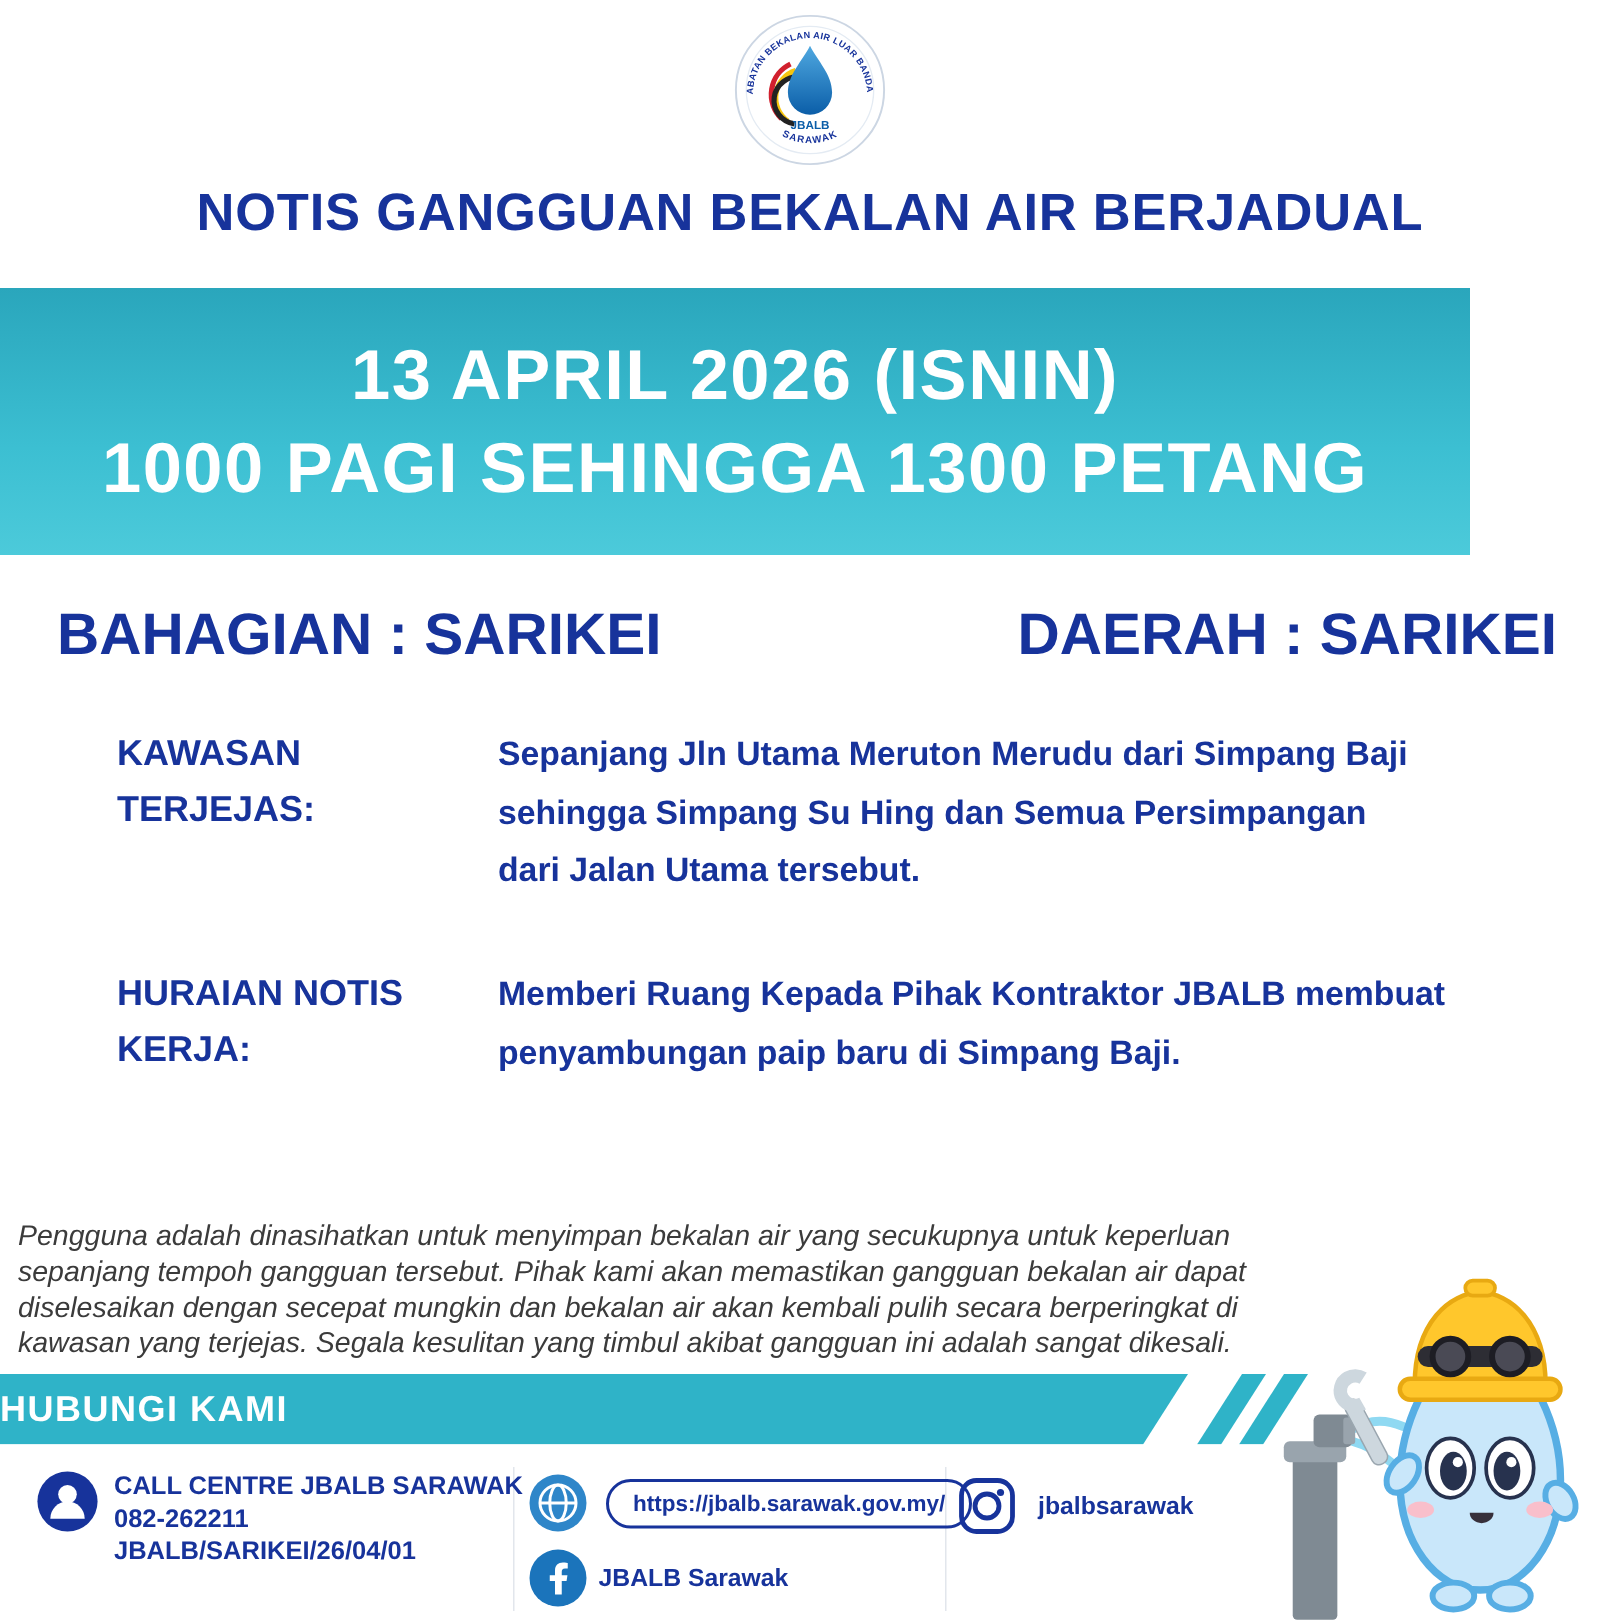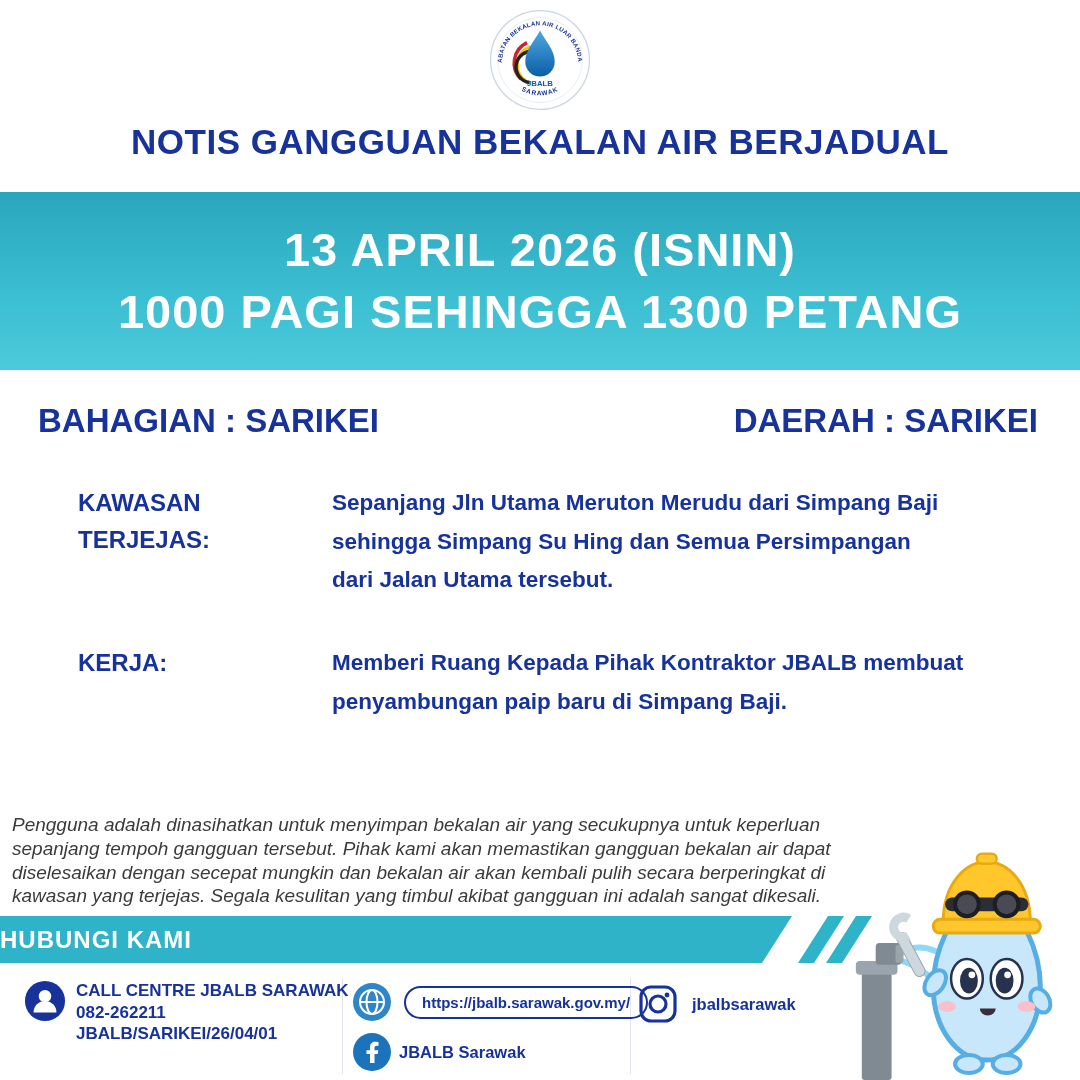--- a/index.html
+++ b/index.html
@@ -8,27 +8,27 @@
   }
   html,body{margin:0;padding:0;background:#fff;}
   body{font-family:"Liberation Sans", sans-serif; width:1080px; height:1080px;}
   .poster{position:relative;width:1080px;height:1080px;background:#fff;overflow:hidden;}
 
   .logo{position:absolute;top:8px;left:50%;transform:translateX(-50%);width:104px;height:104px;}
 
   .title{position:absolute;top:122px;left:0;width:100%;text-align:center;margin:0;
          font-size:35px;font-weight:800;color:var(--blue);letter-spacing:.5px;}
 
-  .banner{position:absolute;top:192px;left:0;width:1080px;height:178px;
+  .banner{position:absolute;top:192px;left:0;width:980px;height:178px;
           background:linear-gradient(180deg,#2aa6bc 0%,#3cbfd2 60%,#4ccada 100%);
           display:flex;flex-direction:column;justify-content:center;align-items:center;gap:10px;}
   .banner-line{color:#fff;font-size:47px;font-weight:800;letter-spacing:1px;line-height:1.1;}
 
   .region-row{position:absolute;top:402px;left:38px;right:42px;display:flex;justify-content:space-between;
-              color:var(--blue);font-size:33px;font-weight:800;}
+              color:var(--blue);font-size:39px;font-weight:800;}
 
   .info-block{position:absolute;left:38px;right:28px;display:flex;margin-left:40px;}
   .info-kawasan{top:484px;}
   .info-huraian{top:644px;}
   .label-col{width:254px;color:var(--blue);font-size:24px;font-weight:800;line-height:37px;}
   .colon-row{display:flex;justify-content:flex-start;}
   .colon-kawasan{width:208px;}
   .colon-huraian{width:122px;}
   .text-col{flex:1;color:var(--blue);font-size:22.5px;font-weight:700;line-height:38.5px;}
 
@@ -117,20 +117,21 @@
     </div>
     <div class="text-col">
       <div>Sepanjang Jln Utama Meruton Merudu dari Simpang Baji</div>
       <div>sehingga Simpang Su Hing dan Semua Persimpangan</div>
       <div>dari Jalan Utama tersebut.</div>
     </div>
   </div>
 
   <div class="info-block info-huraian">
     <div class="label-col">
+      <div>HURAIAN NOTIS</div>
       <div class="colon-row colon-huraian">
         <span>KERJA</span>
         <span>:</span>
       </div>
     </div>
     <div class="text-col">
       <div>Memberi Ruang Kepada Pihak Kontraktor JBALB membuat</div>
       <div>penyambungan paip baru di Simpang Baji.</div>
     </div>
   </div>

